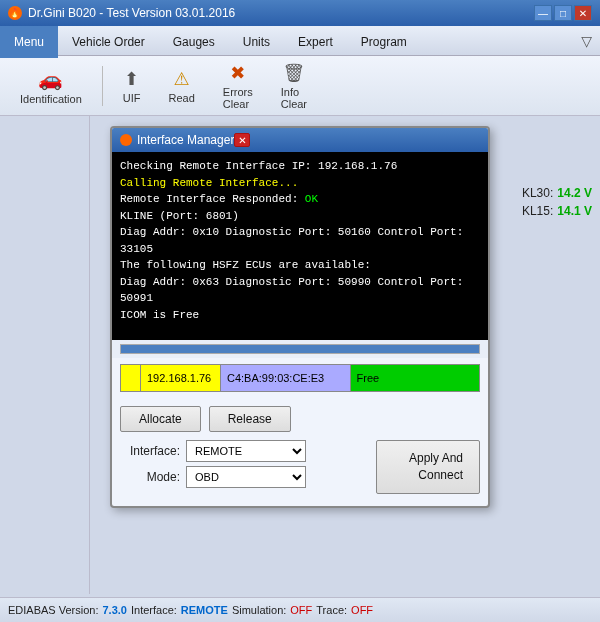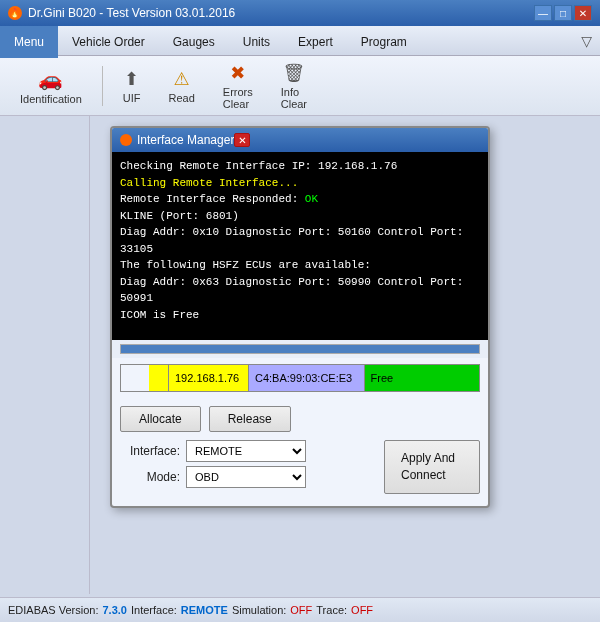--- a/index.html
+++ b/index.html
@@ -247,21 +247,20 @@
     .progress-bar-inner {
       height: 100%;
       background: #4a7fc1;
       width: 100%;
     }
 
     
     .iface-table {
       margin: 6px 8px;
       border: 1px solid #888;
-      padding-left: 28px;
     }
     .iface-row {
       display: flex;
       align-items: stretch;
       height: 26px;
     }
     .iface-cell-ip {
       background: #ffff00;
       width: 20px;
       border-right: 1px solid #888;
@@ -344,22 +343,22 @@
     }
     .apply-btn {
       padding: 8px 16px;
       background: linear-gradient(to bottom, #f0f0f0, #ddd);
       border: 1px solid #888;
       cursor: pointer;
       font-size: 12px;
       border-radius: 2px;
       color: #111;
       height: 54px;
-      width: 96px;
-      text-align: left;
+      width: 104px;
+      text-align: right;
       display: flex;
       align-items: center;
       justify-content: center;
       line-height: 1.4;
     }
 
     .dialog-body { padding-bottom: 8px; }
   </style>
 </head>
 <body>
@@ -410,20 +409,30 @@
     <span>Info<br>Clear</span>
   </div>
 </div>
 
 <div class="main-area">
 
   <div class="left-panel">
     
   </div>
 
+  <div class="kl-readings">
+    <div class="kl-row">
+      <span class="kl-label">KL30:</span>
+      <span class="kl-value">14.2 V</span>
+    </div>
+    <div class="kl-row">
+      <span class="kl-label">KL15:</span>
+      <span class="kl-value">14.1 V</span>
+    </div>
+  </div>
 
   <div class="dialog-overlay">
     <div class="dialog">
 
       <div class="dialog-title-bar">
         <div class="dialog-title-left">
           <div class="dialog-title-icon"></div>
           <span class="dialog-title-text">Interface Manager</span>
         </div>
         <div class="dialog-close-btn">✕</div>

